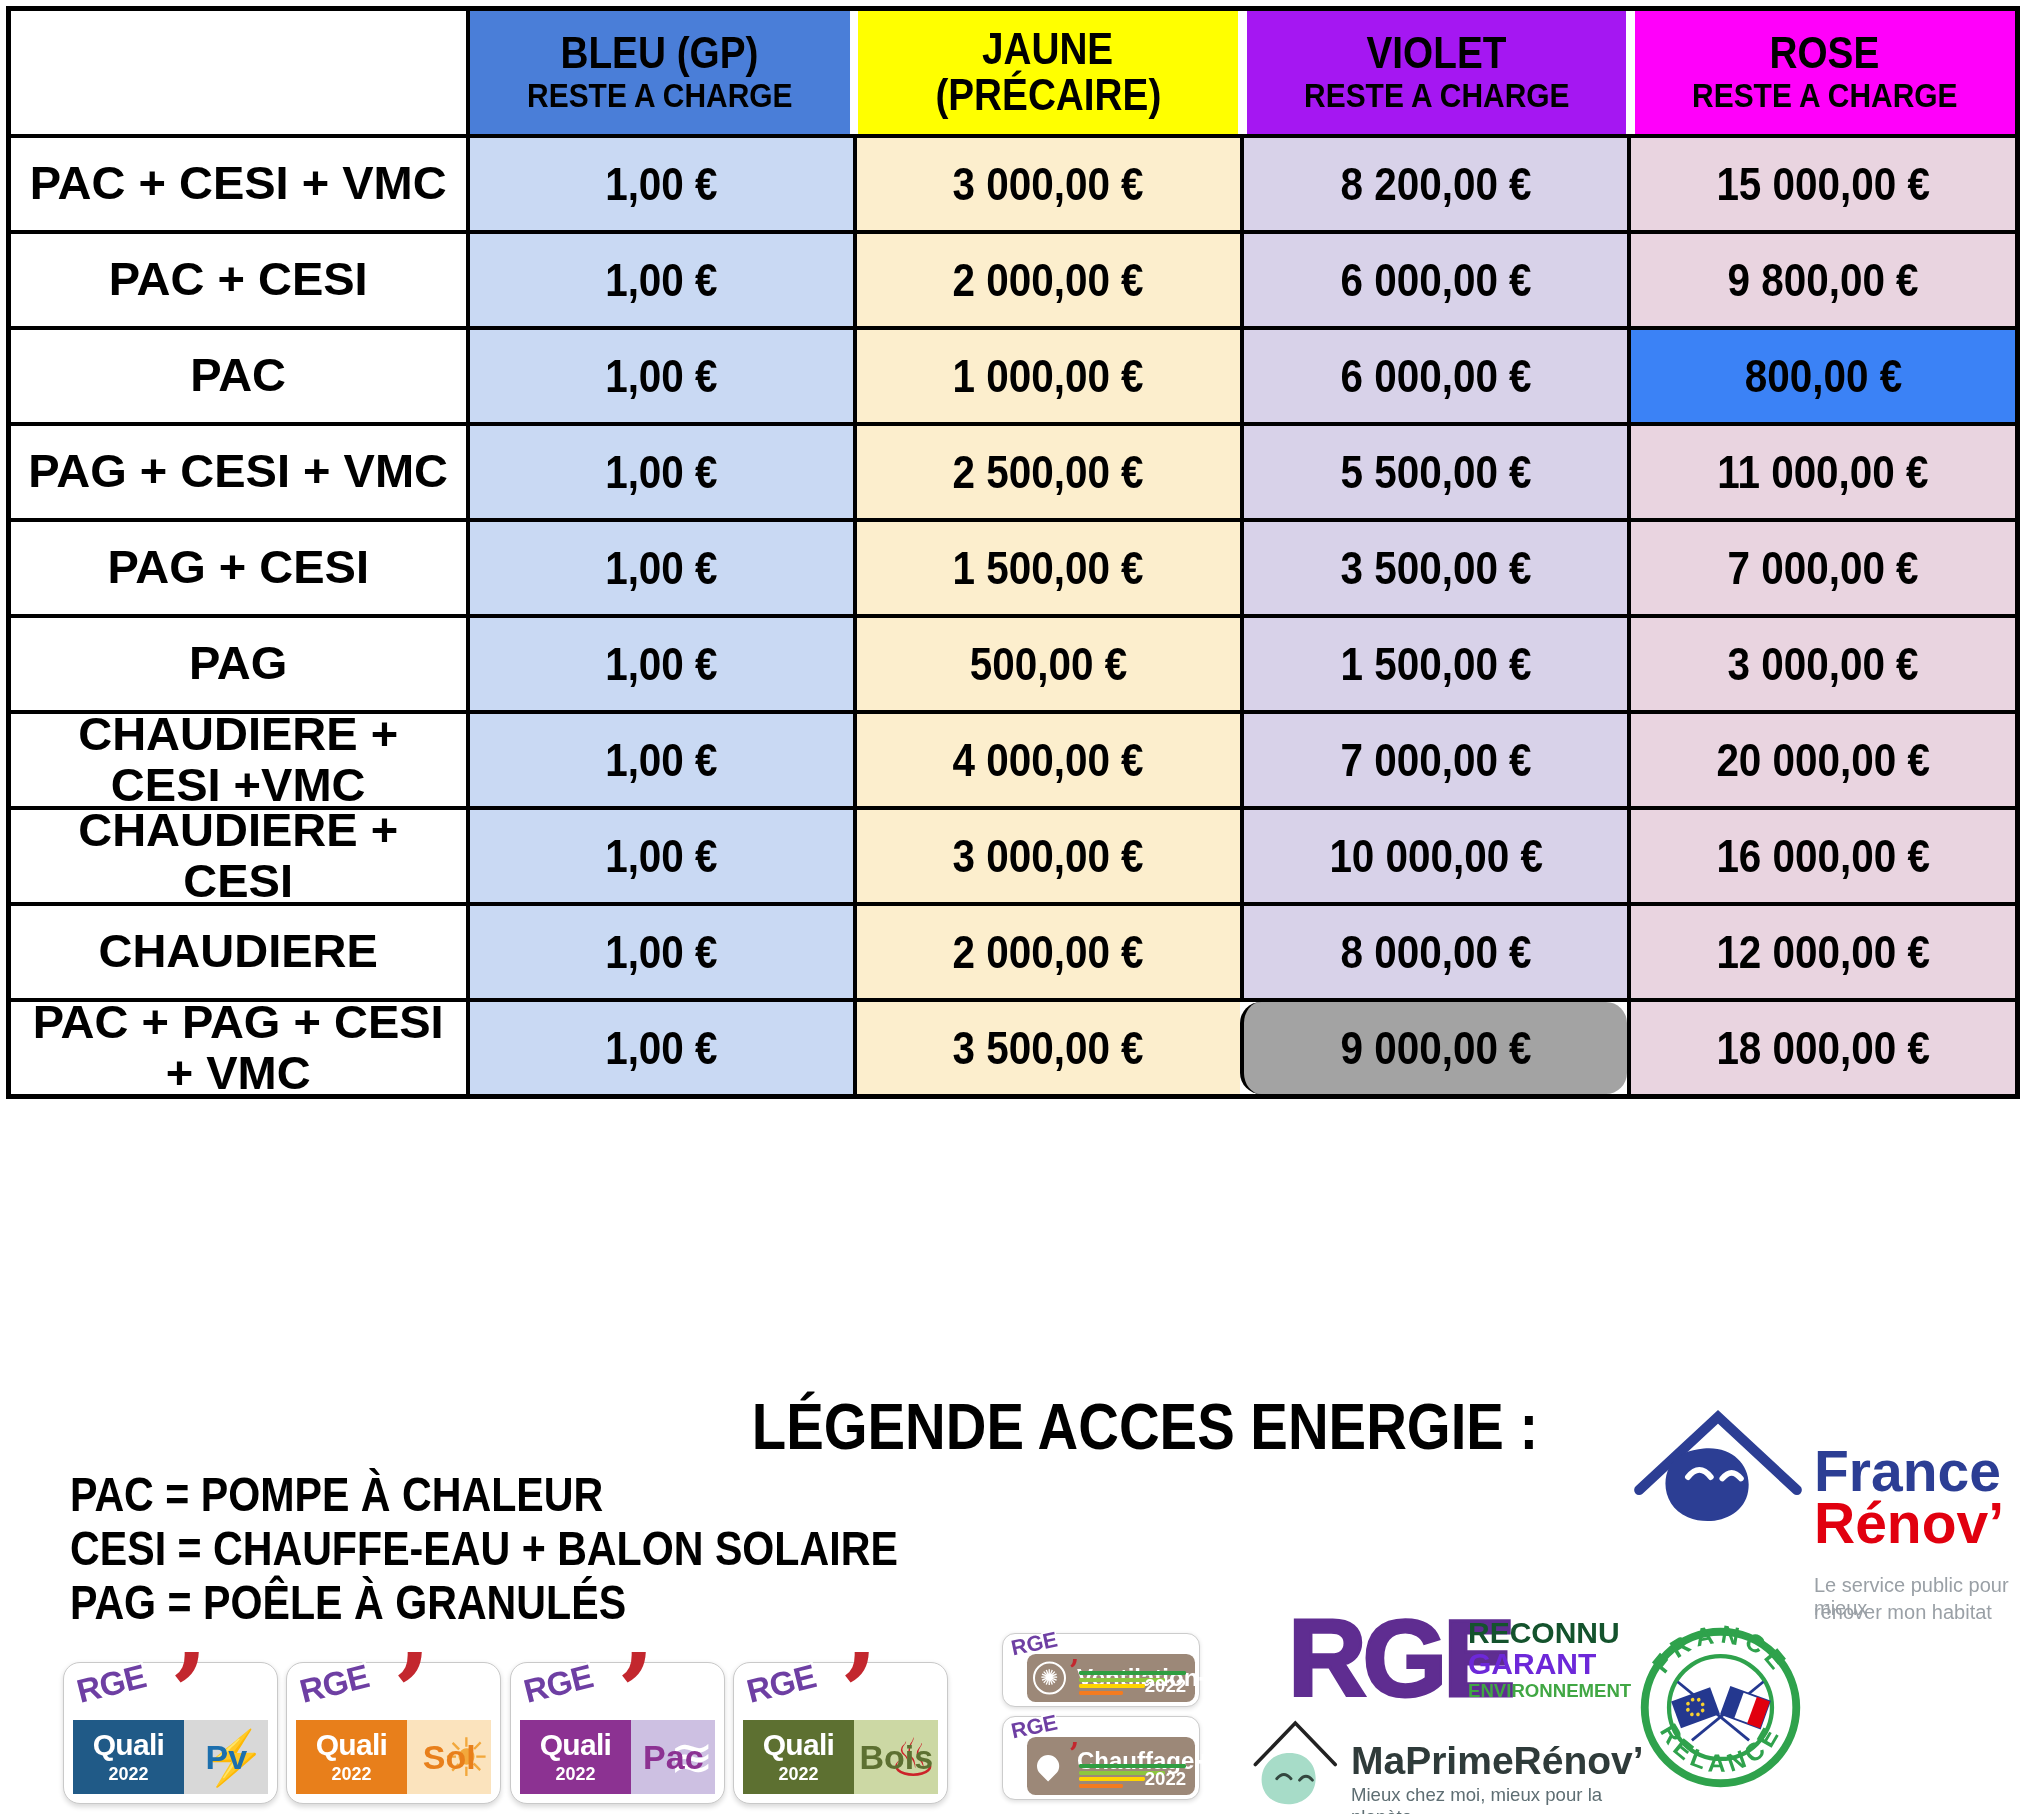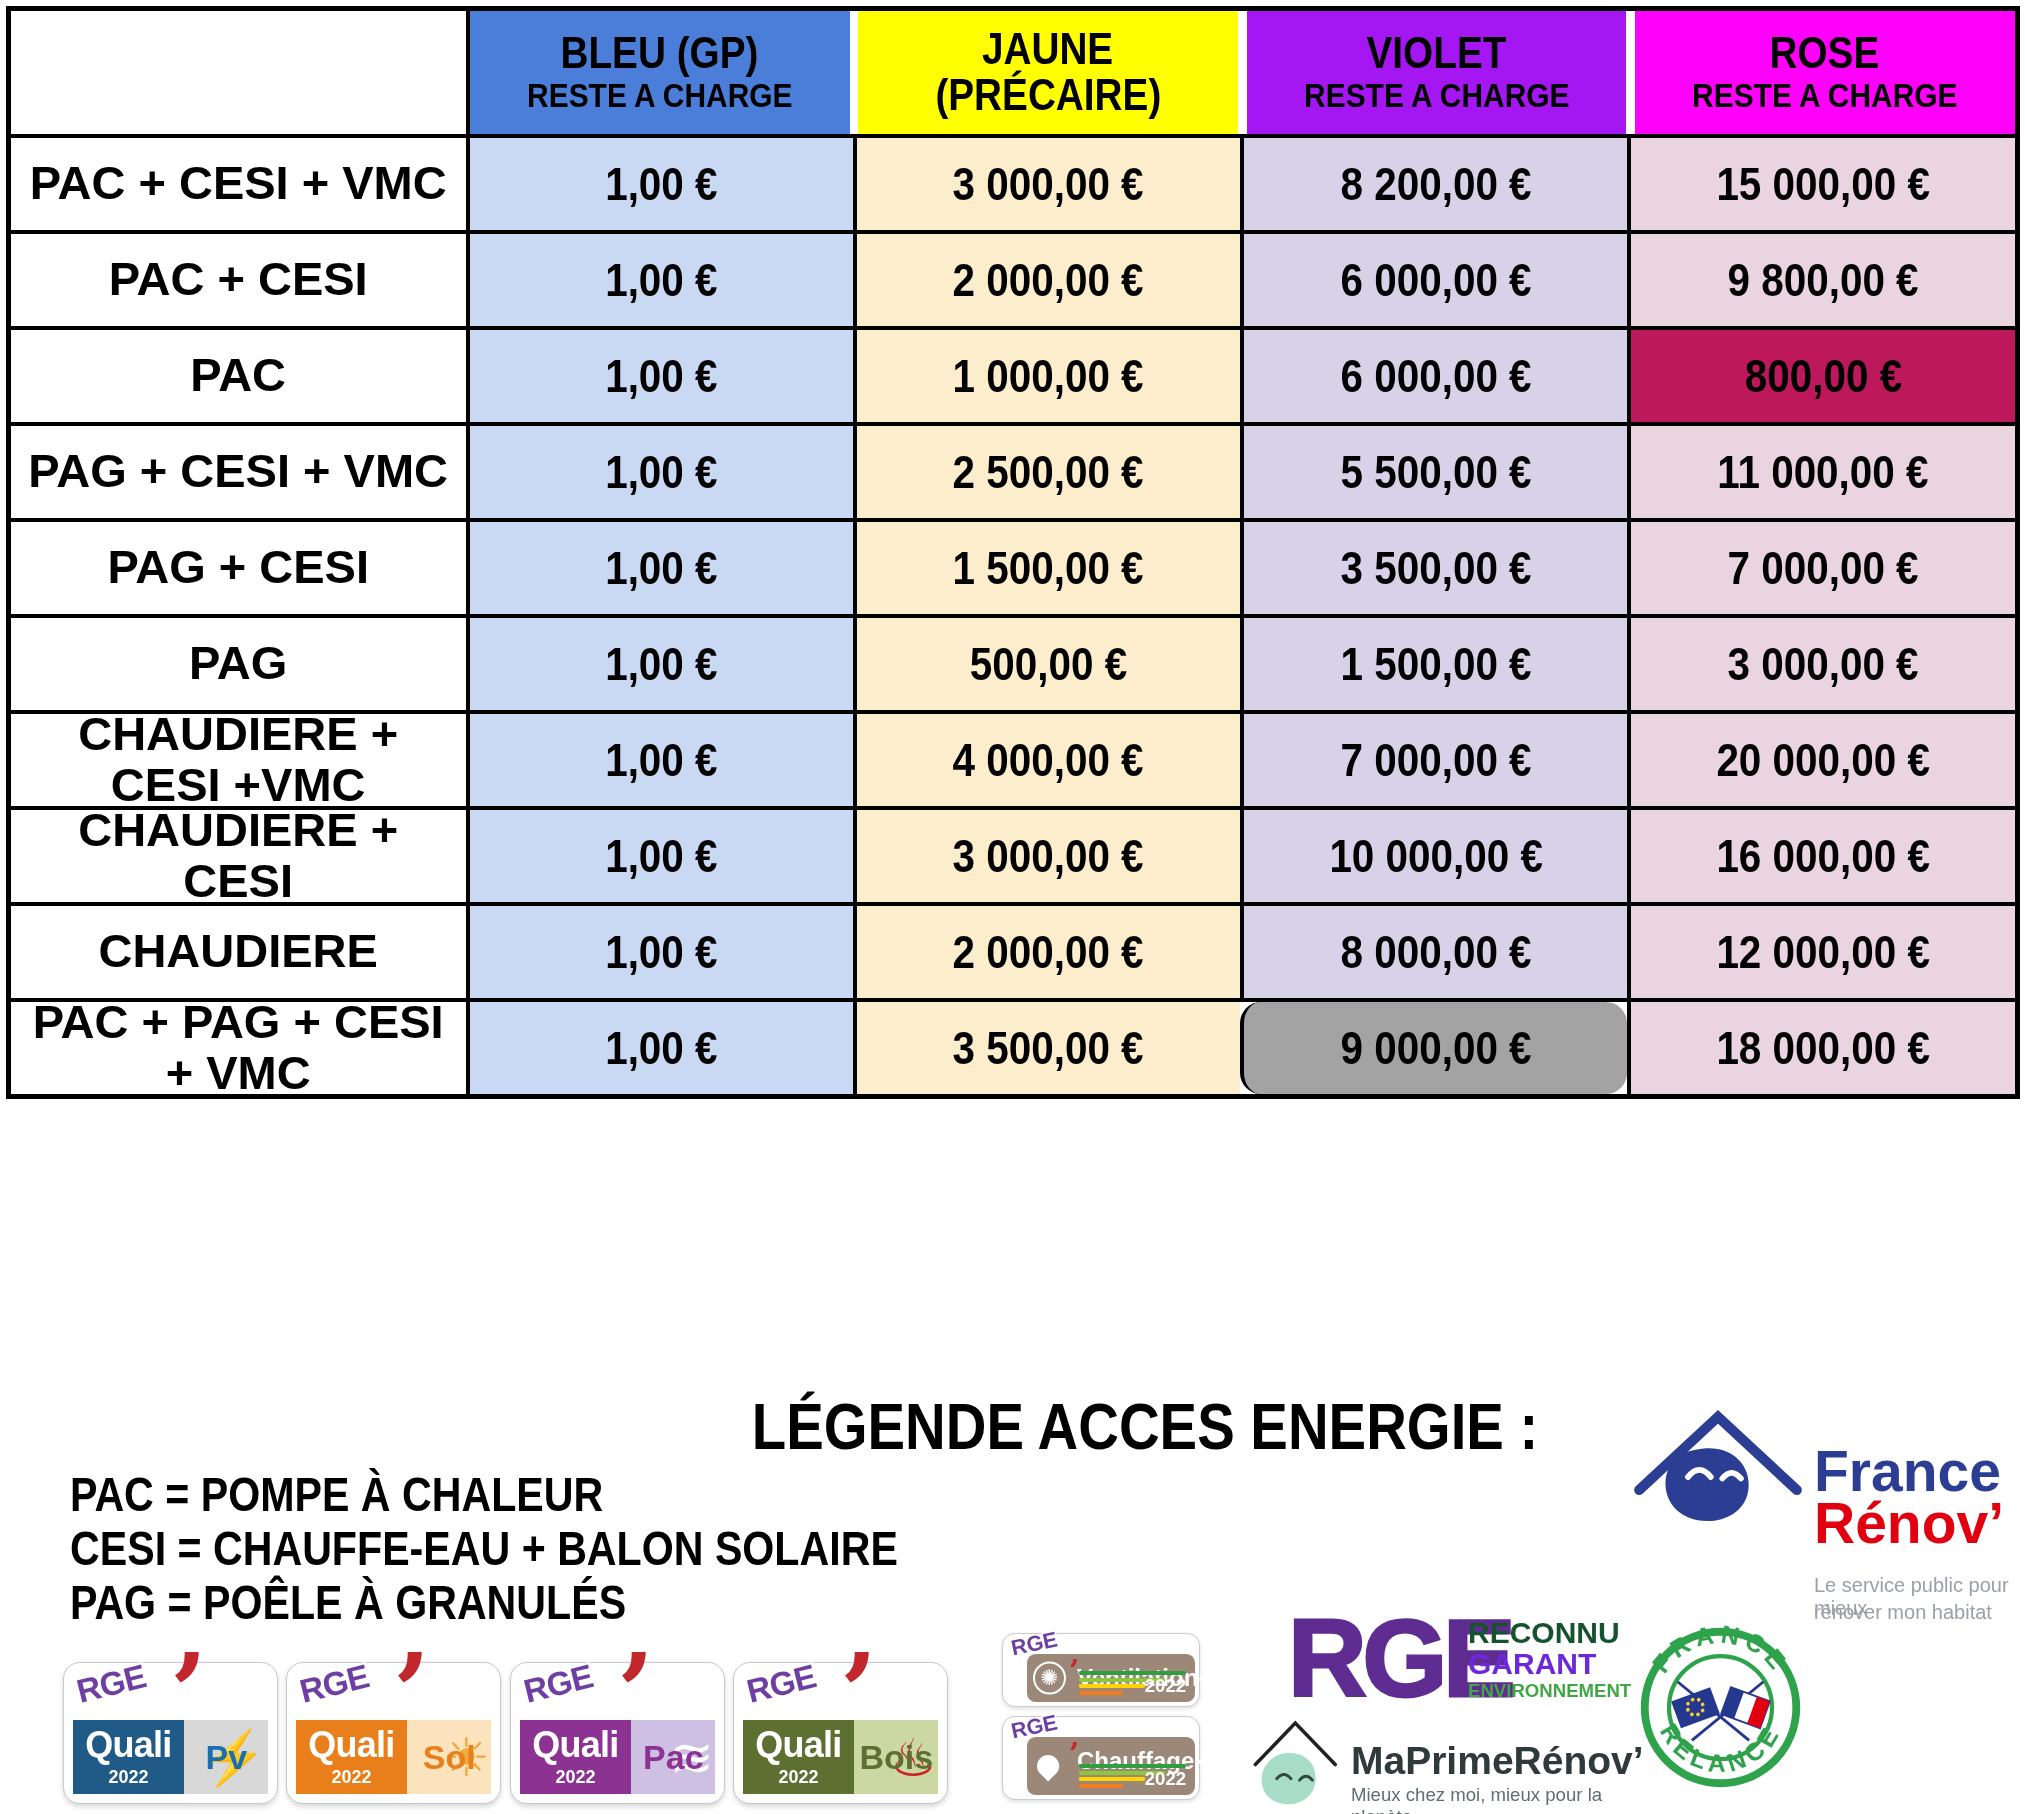--- a/index.html
+++ b/index.html
@@ -70,21 +70,21 @@
                  0 -2.1px 0 #fff, 0 2.1px 0 #fff, -2.1px 0 0 #fff, 2.1px 0 0 #fff;
     z-index: 3;
   }
   .qcomma {
     position: absolute; left: 106px; top: -24px;
     font-family: "DejaVu Serif", serif; font-weight: bold; font-size: 107px; line-height: 1;
     z-index: 3;
   }
   .qpanel { position: absolute; left: 8.6px; right: 8.6px; top: 57px; bottom: 8.6px; display: flex; z-index: 1; }
   .qleft { width: 57%; display: flex; flex-direction: column; align-items: center; justify-content: center; }
-  .qbrand { color: #fff; font-weight: bold; font-size: 36px; letter-spacing: -0.7px; line-height: 1; }
+  .qbrand { color: #fff; font-weight: bold; font-size: 30px; letter-spacing: -0.7px; line-height: 1; }
   .qyear  { color: #fff; font-weight: bold; font-size: 18px; margin-top: 4.3px; }
   .qright { flex: 1; position: relative; display: flex; align-items: center; justify-content: center; overflow: hidden; }
   .qsuffix { position: relative; font-weight: 900; font-size: 34px; z-index: 2; }
   .qglyph { position: absolute; right: 1.4px; top: 50%; transform: translateY(-50%); font-size: 53px; line-height: 1; z-index: 1; }
 
   
   .pcard {
     position: absolute; left: 1002px; width: 198px;
     background: #fff; border: 1.4px solid #ccc; border-radius: 13px;
     box-shadow: 0 1.4px 4.3px rgba(0,0,0,.12);
@@ -189,21 +189,21 @@
         <div class="cell label-cell"><span>PAC</span></div>
         <div class="cell color-cell" style="background: rgb(201, 217, 243);">
           <span class="val">1,00 €</span>
         </div>
         <div class="cell color-cell sep" style="background: rgb(252, 238, 205);">
           <span class="val">1 000,00 €</span>
         </div>
         <div class="cell color-cell sep" style="background: rgb(216, 210, 233);">
           <span class="val">6 000,00 €</span>
         </div>
-        <div class="cell color-cell sep" style="background: #be185d;">
+        <div class="cell color-cell sep" style="background: #3b82f6;">
           <span class="val">800,00 €</span>
         </div>
       </div>
       <div class="trow data">
         <div class="cell label-cell"><span>PAG + CESI + VMC</span></div>
         <div class="cell color-cell" style="background: rgb(201, 217, 243);">
           <span class="val">1,00 €</span>
         </div>
         <div class="cell color-cell sep" style="background: rgb(252, 238, 205);">
           <span class="val">2 500,00 €</span>

